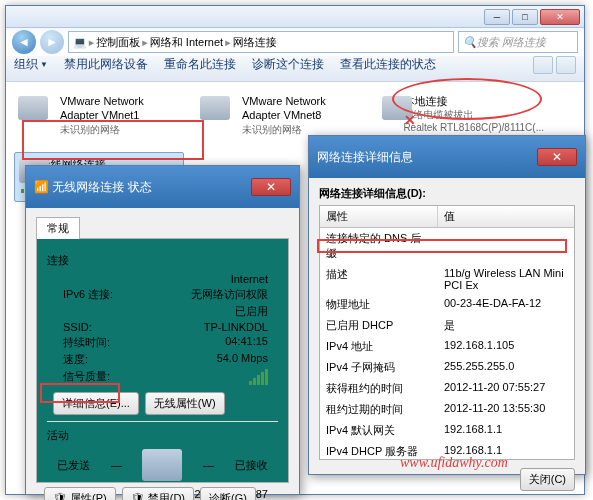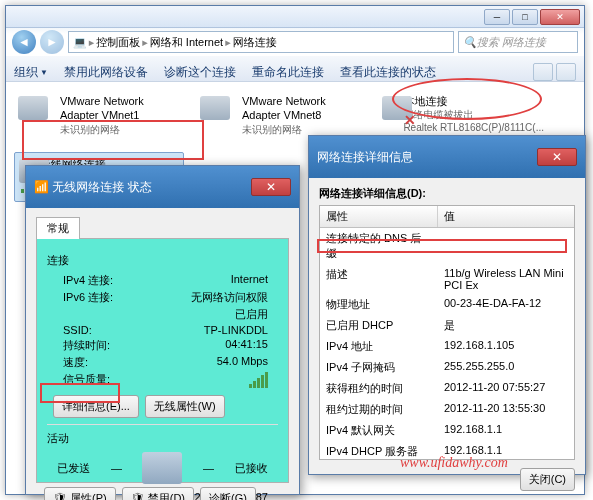--- a/index.html
+++ b/index.html
@@ -10,21 +10,21 @@
 .titlebar { height: 22px; background: linear-gradient(to bottom, #f0f5fc, #d8e5f5); display: flex; align-items: center; justify-content: flex-end; padding: 0 4px; border-bottom: 1px solid #b0c4de; }
 .tb-btn { width: 26px; height: 16px; margin-left: 2px; background: linear-gradient(to bottom, #e8eff8, #c8d8ec); border: 1px solid #8fa8c8; border-radius: 2px; display: flex; align-items: center; justify-content: center; font-size: 9px; cursor: pointer; }
 .tb-close { background: linear-gradient(to bottom, #f0a0a0, #d06060); border-color: #a04040; color: #fff; width: 40px; }
 
 .navbar { height: 28px; display: flex; align-items: center; padding: 2px 6px; gap: 4px; }
 .nav-arrow { width: 24px; height: 24px; border-radius: 50%; background: radial-gradient(circle at 40% 30%, #a0d0f0, #4080c0); display: flex; align-items: center; justify-content: center; color: #fff; font-size: 12px; cursor: pointer; }
 .breadcrumb { flex: 1; height: 22px; background: #fff; border: 1px solid #a0b8d0; display: flex; align-items: center; padding: 0 4px; font-size: 11px; gap: 2px; }
 .bc-sep { color: #888; }
 .searchbox { width: 120px; height: 22px; background: #fff; border: 1px solid #a0b8d0; display: flex; align-items: center; padding: 0 4px; color: #999; font-style: italic; }
 
-.toolbar { height: 26px; background: linear-gradient(to bottom, #f5f8fc, #e0e8f4); display: flex; align-items: flex-end; padding: 0 8px; gap: 16px; border-bottom: 1px solid #c8d4e4; font-size: 12px; color: #1a3c6e; }
+.toolbar { height: 26px; background: linear-gradient(to bottom, #f5f8fc, #e0e8f4); display: flex; align-items: flex-start; padding: 0 8px; gap: 16px; border-bottom: 1px solid #c8d4e4; font-size: 12px; color: #1a3c6e; }
 .tb-item { cursor: pointer; display: flex; align-items: center; gap: 2px; }
 .tb-chev { font-size: 8px; }
 .tb-right { margin-left: auto; display: flex; gap: 3px; }
 .tb-icon { width: 20px; height: 18px; background: linear-gradient(to bottom, #f0f4fa, #d8e4f0); border: 1px solid #b0c4d8; border-radius: 2px; cursor: pointer; }
 
 .content { padding: 8px; display: flex; gap: 12px; flex-wrap: wrap; }
 .adapter { display: flex; gap: 6px; width: 170px; padding: 4px; position: relative; }
 .adapter.selected { background: #cce4f7; border: 1px solid #7da2ce; border-radius: 2px; }
 .ad-icon { width: 36px; height: 36px; position: relative; }
 .ad-computer { width: 30px; height: 24px; background: linear-gradient(to bottom, #d0d8e0, #a0b0c0); border-radius: 3px; position: absolute; top: 2px; }
@@ -39,21 +39,21 @@
 .highlight-red { border: 2px solid #e04040; position: absolute; pointer-events: none; }
 .circle-red { border: 2px solid #e04040; border-radius: 50%; position: absolute; pointer-events: none; }
 
 .dialog { position: absolute; border: 1px solid #5a7ca8; background: #f0f0f0; box-shadow: 2px 2px 10px rgba(0,0,0,0.4); }
 .dlg-title { height: 42px; background: linear-gradient(to bottom, #5090d0, #3070b0); color: #fff; display: flex; align-items: center; padding: 0 8px; font-size: 12px; }
 .dlg-close { margin-left: auto; width: 40px; height: 18px; background: linear-gradient(to bottom, #e06060, #c04040); border: 1px solid #903030; color: #fff; display: flex; align-items: center; justify-content: center; cursor: pointer; border-radius: 2px; font-size: 12px; }
 .dlg-body { padding: 8px 10px; }
 
 .status-dlg { left: 25px; top: 165px; width: 275px; height: 330px; }
 .tab { display: inline-block; padding: 3px 10px; background: #fff; border: 1px solid #b0b0b0; border-bottom: none; font-size: 11px; position: relative; top: 1px; }
-.tab-content { background: #5eead4; border: 1px solid #b0b0b0; padding: 10px; height: 245px; }
+.tab-content { background: #0f766e; border: 1px solid #b0b0b0; padding: 10px; height: 245px; }
 .section-label { font-size: 11px; margin: 4px 0; }
 .prop-row { display: flex; font-size: 11px; padding: 1px 0 1px 16px; }
 .prop-label { width: 90px; color: #000; }
 .prop-value { flex: 1; text-align: right; color: #000; padding-right: 10px; }
 .signal-bars { display: inline-flex; gap: 1px; align-items: flex-end; margin-left: auto; }
 .sig-bar { width: 3px; background: #4a9c4a; }
 .btn { padding: 3px 8px; background: linear-gradient(to bottom, #f8f8f8, #e0e0e0); border: 1px solid #a0a0a0; border-radius: 3px; font-size: 11px; cursor: pointer; }
 .btn-row { display: flex; gap: 6px; margin-top: 4px; padding-left: 6px; }
 .activity { display: flex; align-items: center; justify-content: space-around; margin: 6px 0; font-size: 11px; }
 .act-icon { width: 40px; height: 32px; background: linear-gradient(to bottom, #c0d0e0, #90a8c0); border-radius: 3px; position: relative; }
@@ -94,22 +94,22 @@
       <span>🔍</span>
       <span>搜索 网络连接</span>
     </div>
   </div>
   <div class="toolbar">
     <span class="tb-item">
         <span>组织</span> 
         <span class="tb-chev">▼</span>
       </span>
     <span class="tb-item">禁用此网络设备</span>
+    <span class="tb-item">重命名此连接</span>
     <span class="tb-item">诊断这个连接</span>
-    <span class="tb-item">重命名此连接</span>
     <span class="tb-item">查看此连接的状态</span>
     <div class="tb-right">
       <div class="tb-icon"></div>
       <div class="tb-icon"></div>
     </div>
   </div>
   <div class="content">
     <div class="adapter">
       <div class="ad-icon">
           <div class="ad-computer"></div>
@@ -166,21 +166,20 @@
   <div class="dlg-title">
     <span>📶</span>&nbsp;
     <span>无线网络连接 状态</span>
     <div class="dlg-close">✕</div>
   </div>
   <div class="dlg-body">
     <span class="tab">常规</span>
     <div class="tab-content">
       <div class="section-label">连接</div>
       <div class="prop-row">
-          <span class="prop-label">IPv4 连接:</span>
           <span class="prop-value">Internet</span>
         </div>
       <div class="prop-row">
           <span class="prop-label">IPv6 连接:</span>
           <span class="prop-value">无网络访问权限</span>
         </div>
       <div class="prop-row">
           <span class="prop-value">已启用</span>
         </div>
       <div class="prop-row">

